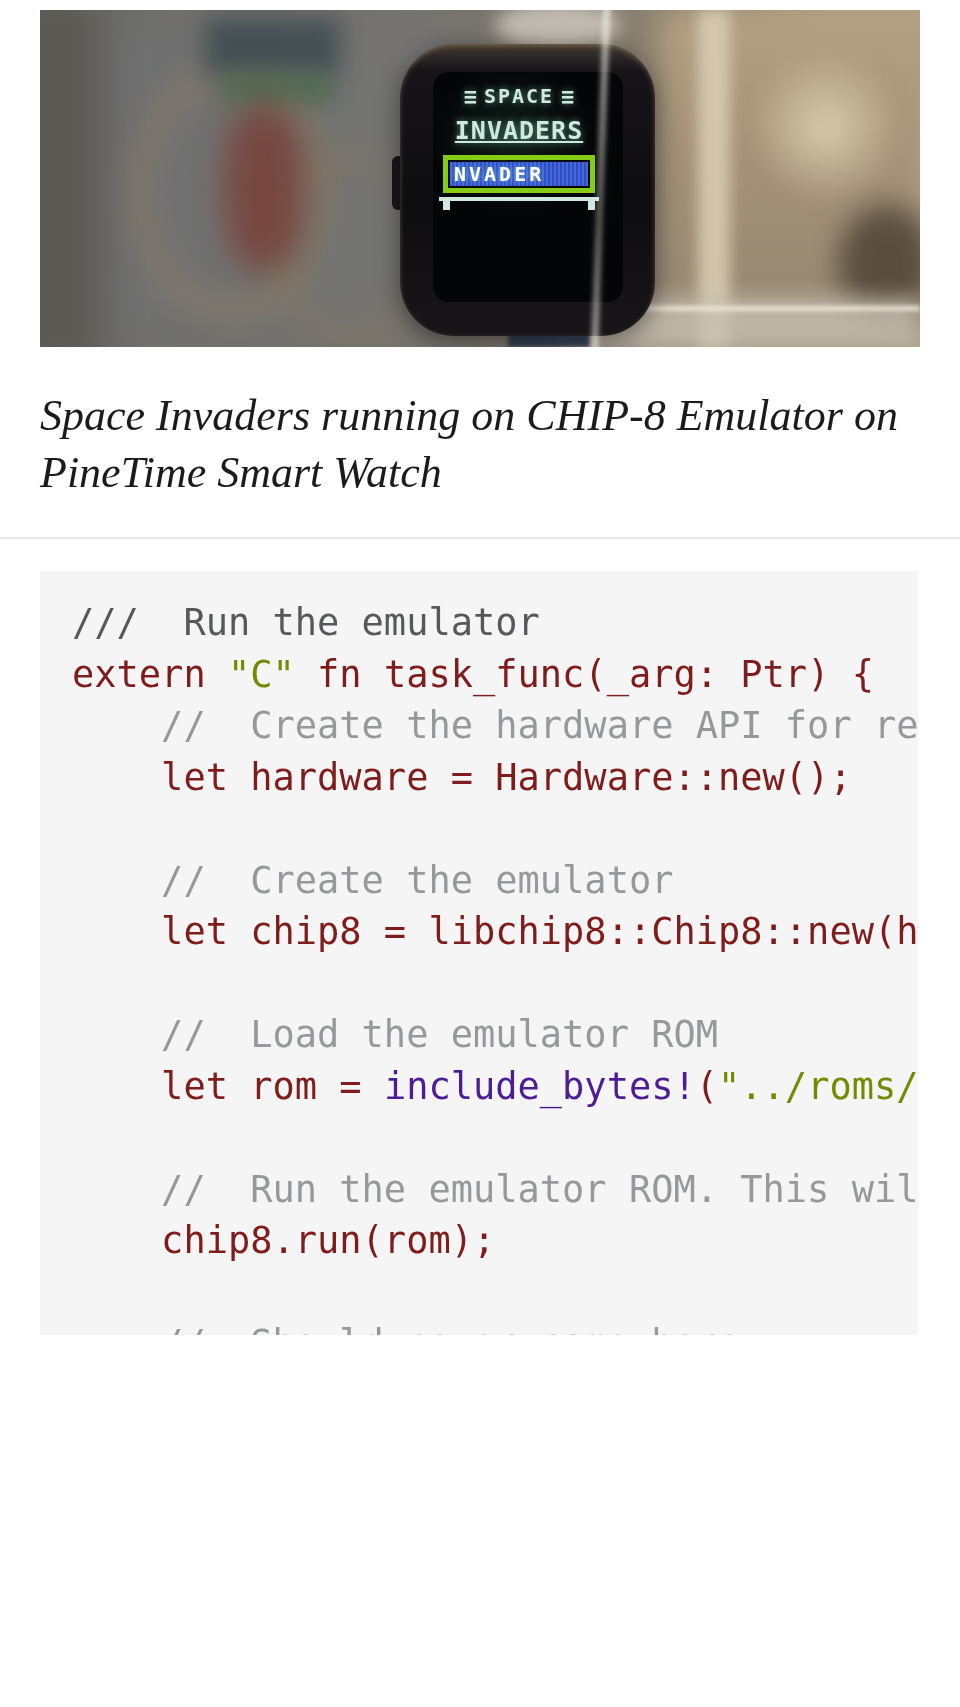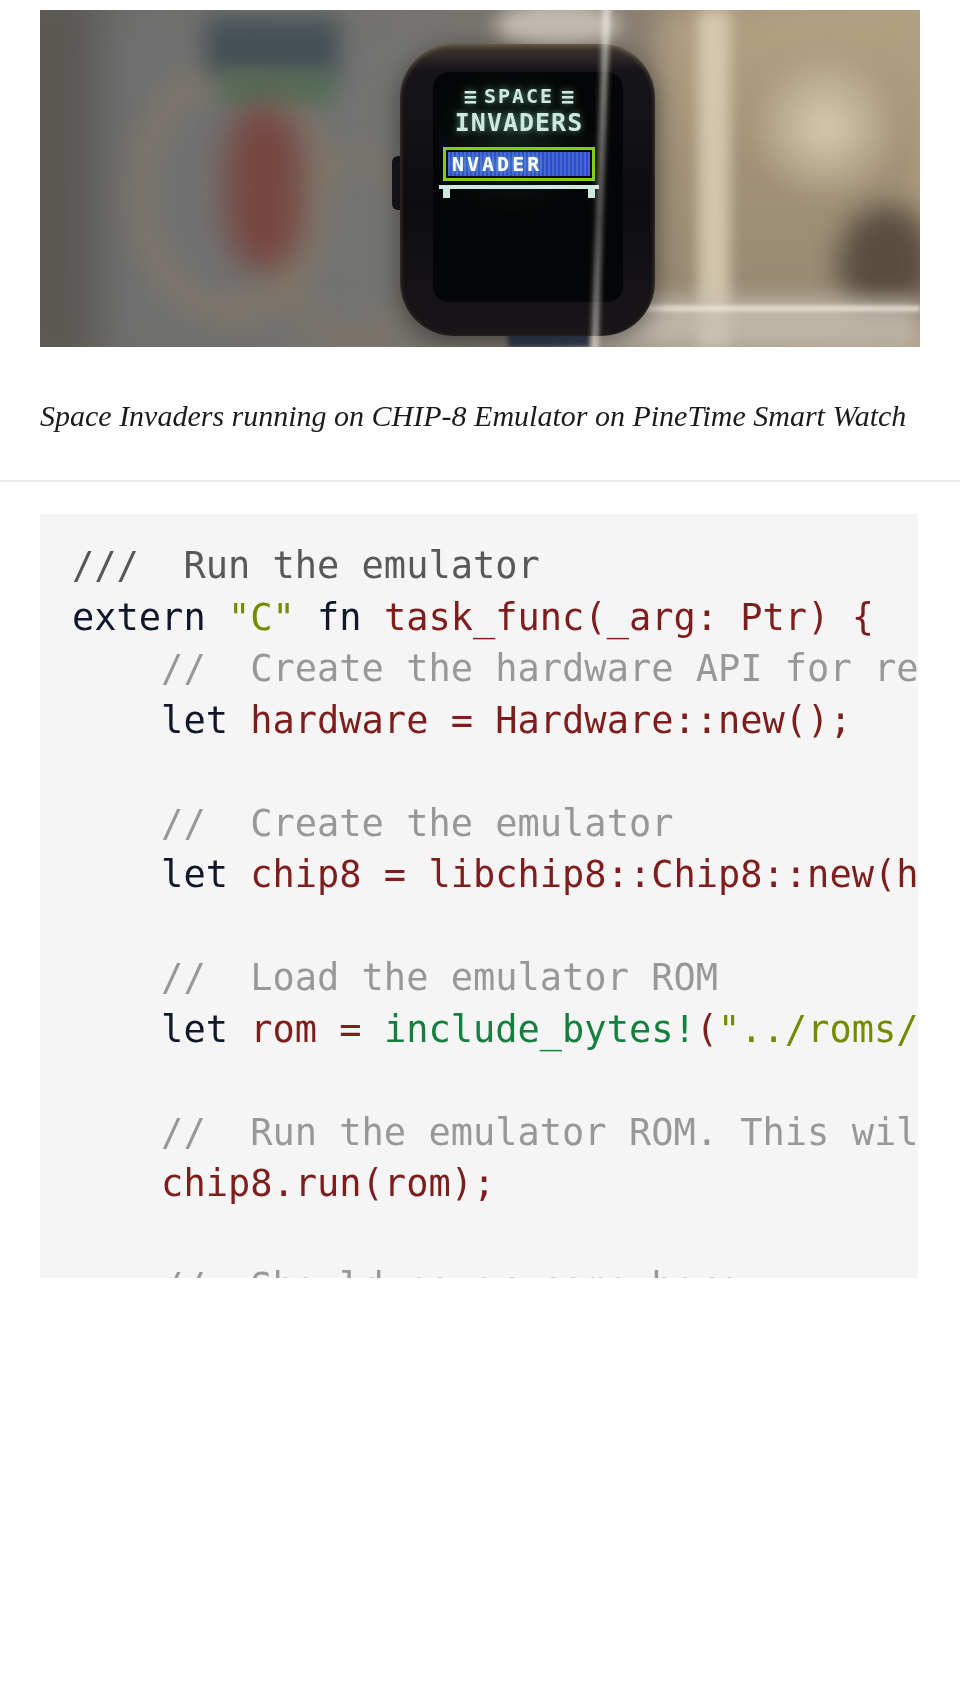--- a/index.html
+++ b/index.html
@@ -85,24 +85,24 @@
     position: absolute;
     left: 10px; top: 12px;
     width: 152px;
     font-family: "DejaVu Sans Mono", monospace;
     font-weight: bold;
     color: var(--scr-pixel, #cfe9e0);
     text-shadow: 0 0 7px rgba(150,245,205,.55);
   }
   .scr-row1 { display: flex; justify-content: center; align-items: center; gap: 7px; font-size: 20px; letter-spacing: 2px; height: 24px; }
   .scr-row1 .bars { font-size: 22px; letter-spacing: 0; }
-  .scr-row2 { text-align: center; font-size: 25px; letter-spacing: 1px; margin-top: 0; height: 28px; }
+  .scr-row2 { text-align: center; font-size: 25px; letter-spacing: 1px; margin-top: 8px; height: 28px; text-decoration: underline; }
   .scr-box {
     margin-top: 11px;
-    border: 3px solid #84cc16;
+    border: 5px solid #84cc16;
     height: 28px;
     position: relative;
   }
   .scr-sel {
     position: absolute; inset: 2px;
     background: var(--scr-selection_bg, #2a4ecb);
     background-image: repeating-linear-gradient(90deg, rgba(255,255,255,.14) 0 2px, rgba(0,0,0,0) 2px 4px);
     color: var(--scr-selection_text, #fff);
     font-size: 20px;
     letter-spacing: 3px;
@@ -123,21 +123,21 @@
     filter: blur(2.5px);
     transform: rotate(2deg);
     z-index: 4;
   }
 
   
   figcaption {
     margin: 40px 40px 0 40px;
     width: 880px;
     font-style: italic;
-    font-size: 30px;
+    font-size: 44px;
     line-height: 57px;
     color: #1b1b1d;
   }
 
   
   hr {
     margin: 36px 0 0 0;
     border: none;
     border-top: 2px solid var(--divider, #e9e9e9);
   }
@@ -180,21 +180,21 @@
     padding: 26px 0 0 32px;
     box-sizing: content-box;
     background: var(--code-bg, #f5f5f5);
     overflow: hidden;
     font-family: "DejaVu Sans Mono", monospace;
     font-size: 37px;
     line-height: 51.5px;
   }
   .code-line { white-space: pre; height: 51.5px; }
 </style>
-<style>.tok-plain{color:#7f1d1d;}.tok-kw{color:#0f172a;}.tok-str{color:#718c00;}.tok-mac{color:#15803d;}.tok-cmt{color:#96989a;}.tok-doc{color:#57585a;}</style></head>
+<style>.tok-plain{color:#7f1d1d;}.tok-kw{color:#7f1d1d;}.tok-str{color:#718c00;}.tok-mac{color:#4c1d95;}.tok-cmt{color:#96989a;}.tok-doc{color:#57585a;}</style></head>
 <body>
 
 <main>
 
   <figure>
     <div class="photo">
       <div class="bk bk-haze"></div>
       <div class="bk bk-leftdark"></div>
       <div class="bk bk-wire1"></div>
       <div class="bk bk-wire2"></div>

